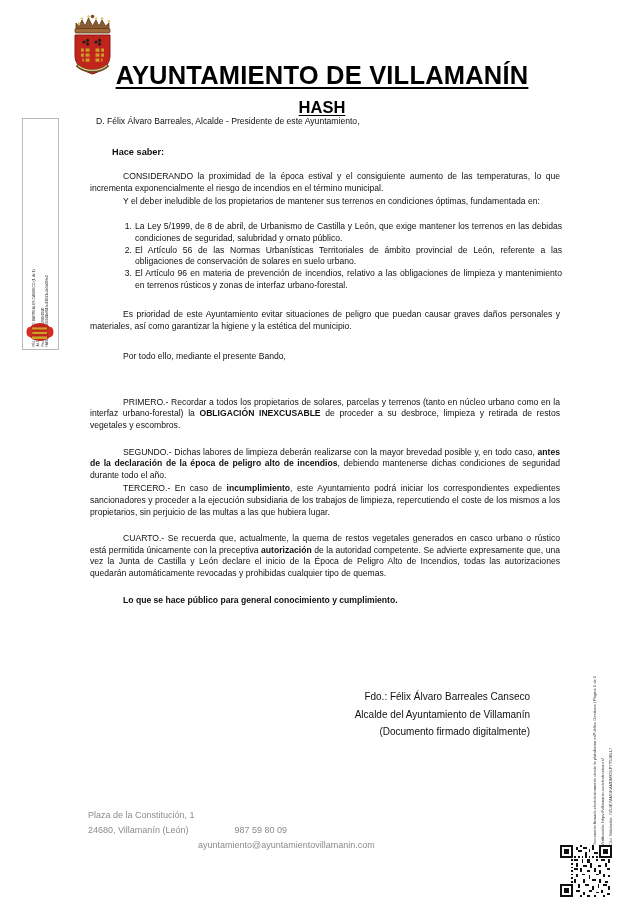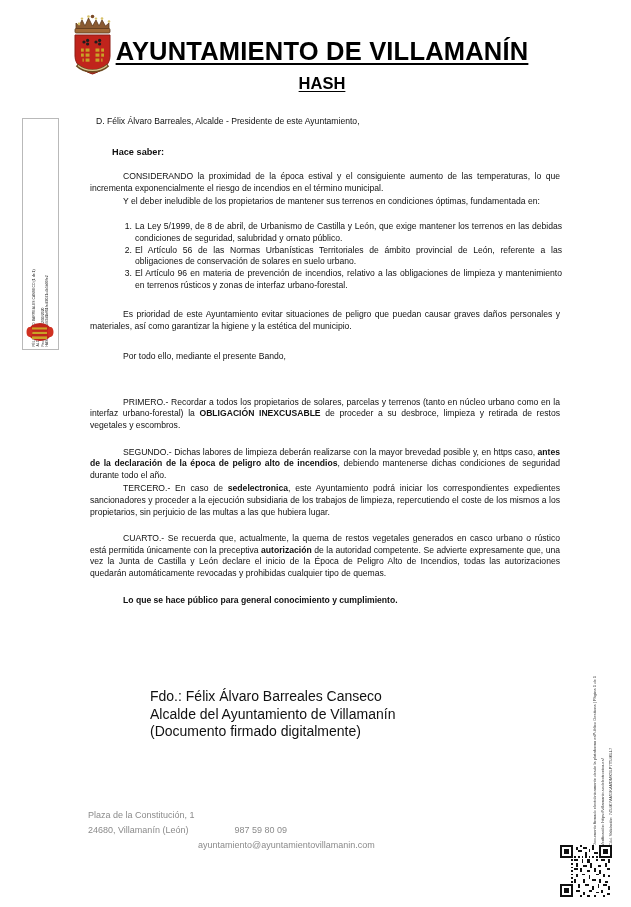--- a/index.html
+++ b/index.html
@@ -61,20 +61,21 @@
     text-align: center;
   }
   #main-title {
     font-size: 25.5px;
     font-weight: bold;
     letter-spacing: 0.2px;
     text-decoration: underline;
     text-underline-offset: 3px;
     color: #000;
     line-height: 1.05;
+    margin-top: 24px;
   }
   #sub-title {
     margin-top: 9px;
     font-size: 16.5px;
     font-weight: bold;
     text-decoration: underline;
     text-underline-offset: 2px;
     color: #000;
   }
 
@@ -124,22 +125,22 @@
     top: 0;
     width: 12px;
     text-align: right;
   }
 
   
   #signoff {
     position: absolute;
     left: 150px; top: 688px;
     width: 380px;
-    text-align: left;
-    font-size: 14px;
+    text-align: right;
+    font-size: 10px;
     line-height: 17.5px;
     color: #111;
   }
 
   
   #footer {
     position: absolute;
     left: 88px; top: 808px;
     width: 400px;
     font-size: 9px;
@@ -274,23 +275,23 @@
 
   <div class="gap-lg"></div>
 
 
   <div class="gap-lg"></div>
 
   <p class="p indent"><span>PRIMERO.- Recordar a todos los propietarios de solares, parcelas y terrenos (tanto en núcleo urbano como en la interfaz urbano-forestal) la </span><span class="bold">OBLIGACIÓN INEXCUSABLE</span><span> de proceder a su desbroce, limpieza y retirada de restos vegetales y escombros.</span></p>
 
   <div class="gap-md"></div>
 
-  <p class="p indent"><span>SEGUNDO.- Dichas labores de limpieza deberán realizarse con la mayor brevedad posible y, en https caso, </span><span class="bold">antes de la declaración de la época de peligro alto de incendios</span><span>, debiendo mantenerse dichas condiciones de seguridad durante todo el año.</span></p>
-
-  <p class="p indent"><span>TERCERO.- En caso de </span><span class="bold">sedelectronica</span><span>, este Ayuntamiento podrá iniciar los correspondientes expedientes sancionadores y proceder a la ejecución subsidiaria de los trabajos de limpieza, repercutiendo el coste de los mismos a los propietarios, sin perjuicio de las multas a las que hubiera lugar.</span></p>
+  <p class="p indent"><span>SEGUNDO.- Dichas labores de limpieza deberán realizarse con la mayor brevedad posible y, en todo caso, </span><span class="bold">antes de la declaración de la época de peligro alto de incendios</span><span>, debiendo mantenerse dichas condiciones de seguridad durante todo el año.</span></p>
+
+  <p class="p indent"><span>TERCERO.- En caso de </span><span class="bold">incumplimiento</span><span>, este Ayuntamiento podrá iniciar los correspondientes expedientes sancionadores y proceder a la ejecución subsidiaria de los trabajos de limpieza, repercutiendo el coste de los mismos a los propietarios, sin perjuicio de las multas a las que hubiera lugar.</span></p>
 
   <div class="gap-md"></div>
 
   <p class="p indent"><span>CUARTO.- Se recuerda que, actualmente, la quema de restos vegetales generados en casco urbano o rústico está permitida únicamente con la preceptiva </span><span class="bold">autorización</span><span> de la autoridad competente. Se advierte expresamente que, una vez la Junta de Castilla y León declare el inicio de la Época de Peligro Alto de Incendios, todas las autorizaciones quedarán automáticamente revocadas y prohibidas cualquier tipo de quemas.</span></p>
 
   <div class="gap-md"></div>
 
   <p class="p" style="text-indent:33px;font-weight:bold;">Lo que se hace público para general conocimiento y cumplimiento.</p>
 </div>
 

